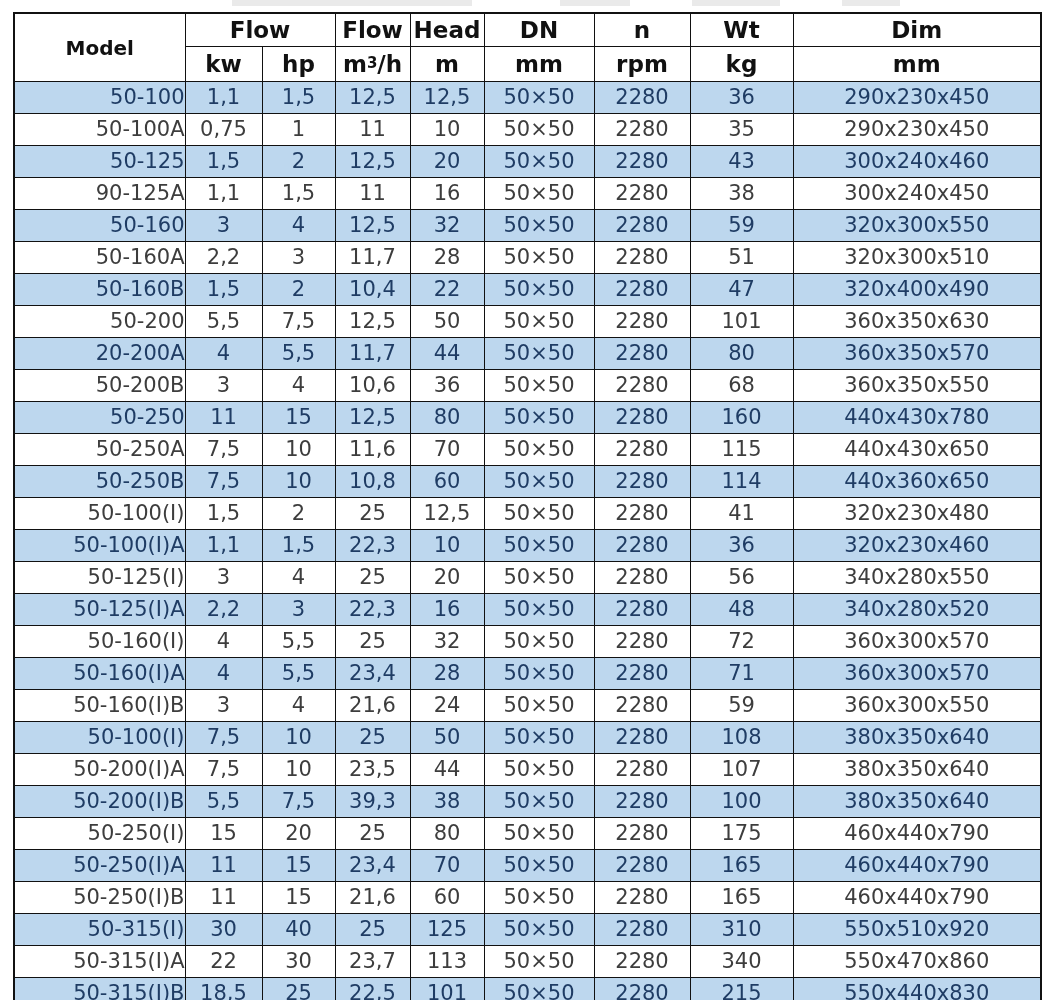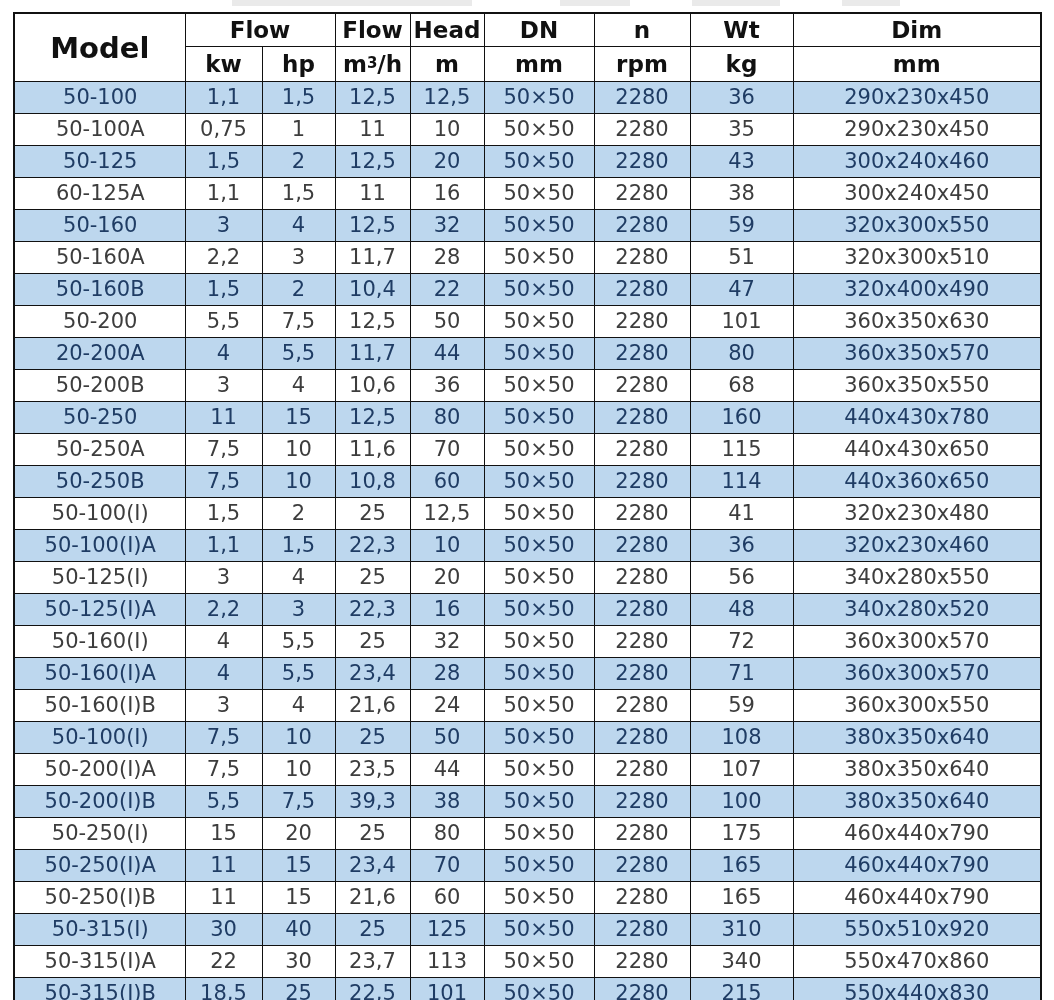--- a/index.html
+++ b/index.html
@@ -47,34 +47,34 @@
   thead th {
     color: #111111;
     font-weight: bold;
     font-size: 23px;
     text-align: center;
     background: #ffffff;
     padding: 0;
   }
   tr.hdr-top th { height: 32px; }
   tr.hdr-units th { height: 34px; }
-  th.model-head { font-size: 29px; }
+  th.model-head { font-size: 20px; }
   .sup { font-size: 15px; vertical-align: 4px; }
 
   tbody td {
     height: 31px;
     font-size: 21px;
     text-align: center;
     padding: 0;
     color: #3d3d3d;
     background: #ffffff;
     line-height: 1;
   }
   tbody td.model {
-    text-align: center;
+    text-align: right;
     padding-left: 1px;
   }
   tbody tr:nth-child(odd) td {
     background: #bdd7ee;
     color: #1f3c64;
   }
 </style>
 </head>
 <body>
 
@@ -148,21 +148,21 @@
             <td>1,5</td>
             <td>2</td>
             <td>12,5</td>
             <td>20</td>
             <td>50×50</td>
             <td>2280</td>
             <td>43</td>
             <td>300x240x460</td>
           </tr>
           <tr>
-            <td class="model">60-125A</td>
+            <td class="model">90-125A</td>
             <td>1,1</td>
             <td>1,5</td>
             <td>11</td>
             <td>16</td>
             <td>50×50</td>
             <td>2280</td>
             <td>38</td>
             <td>300x240x450</td>
           </tr>
           <tr>

